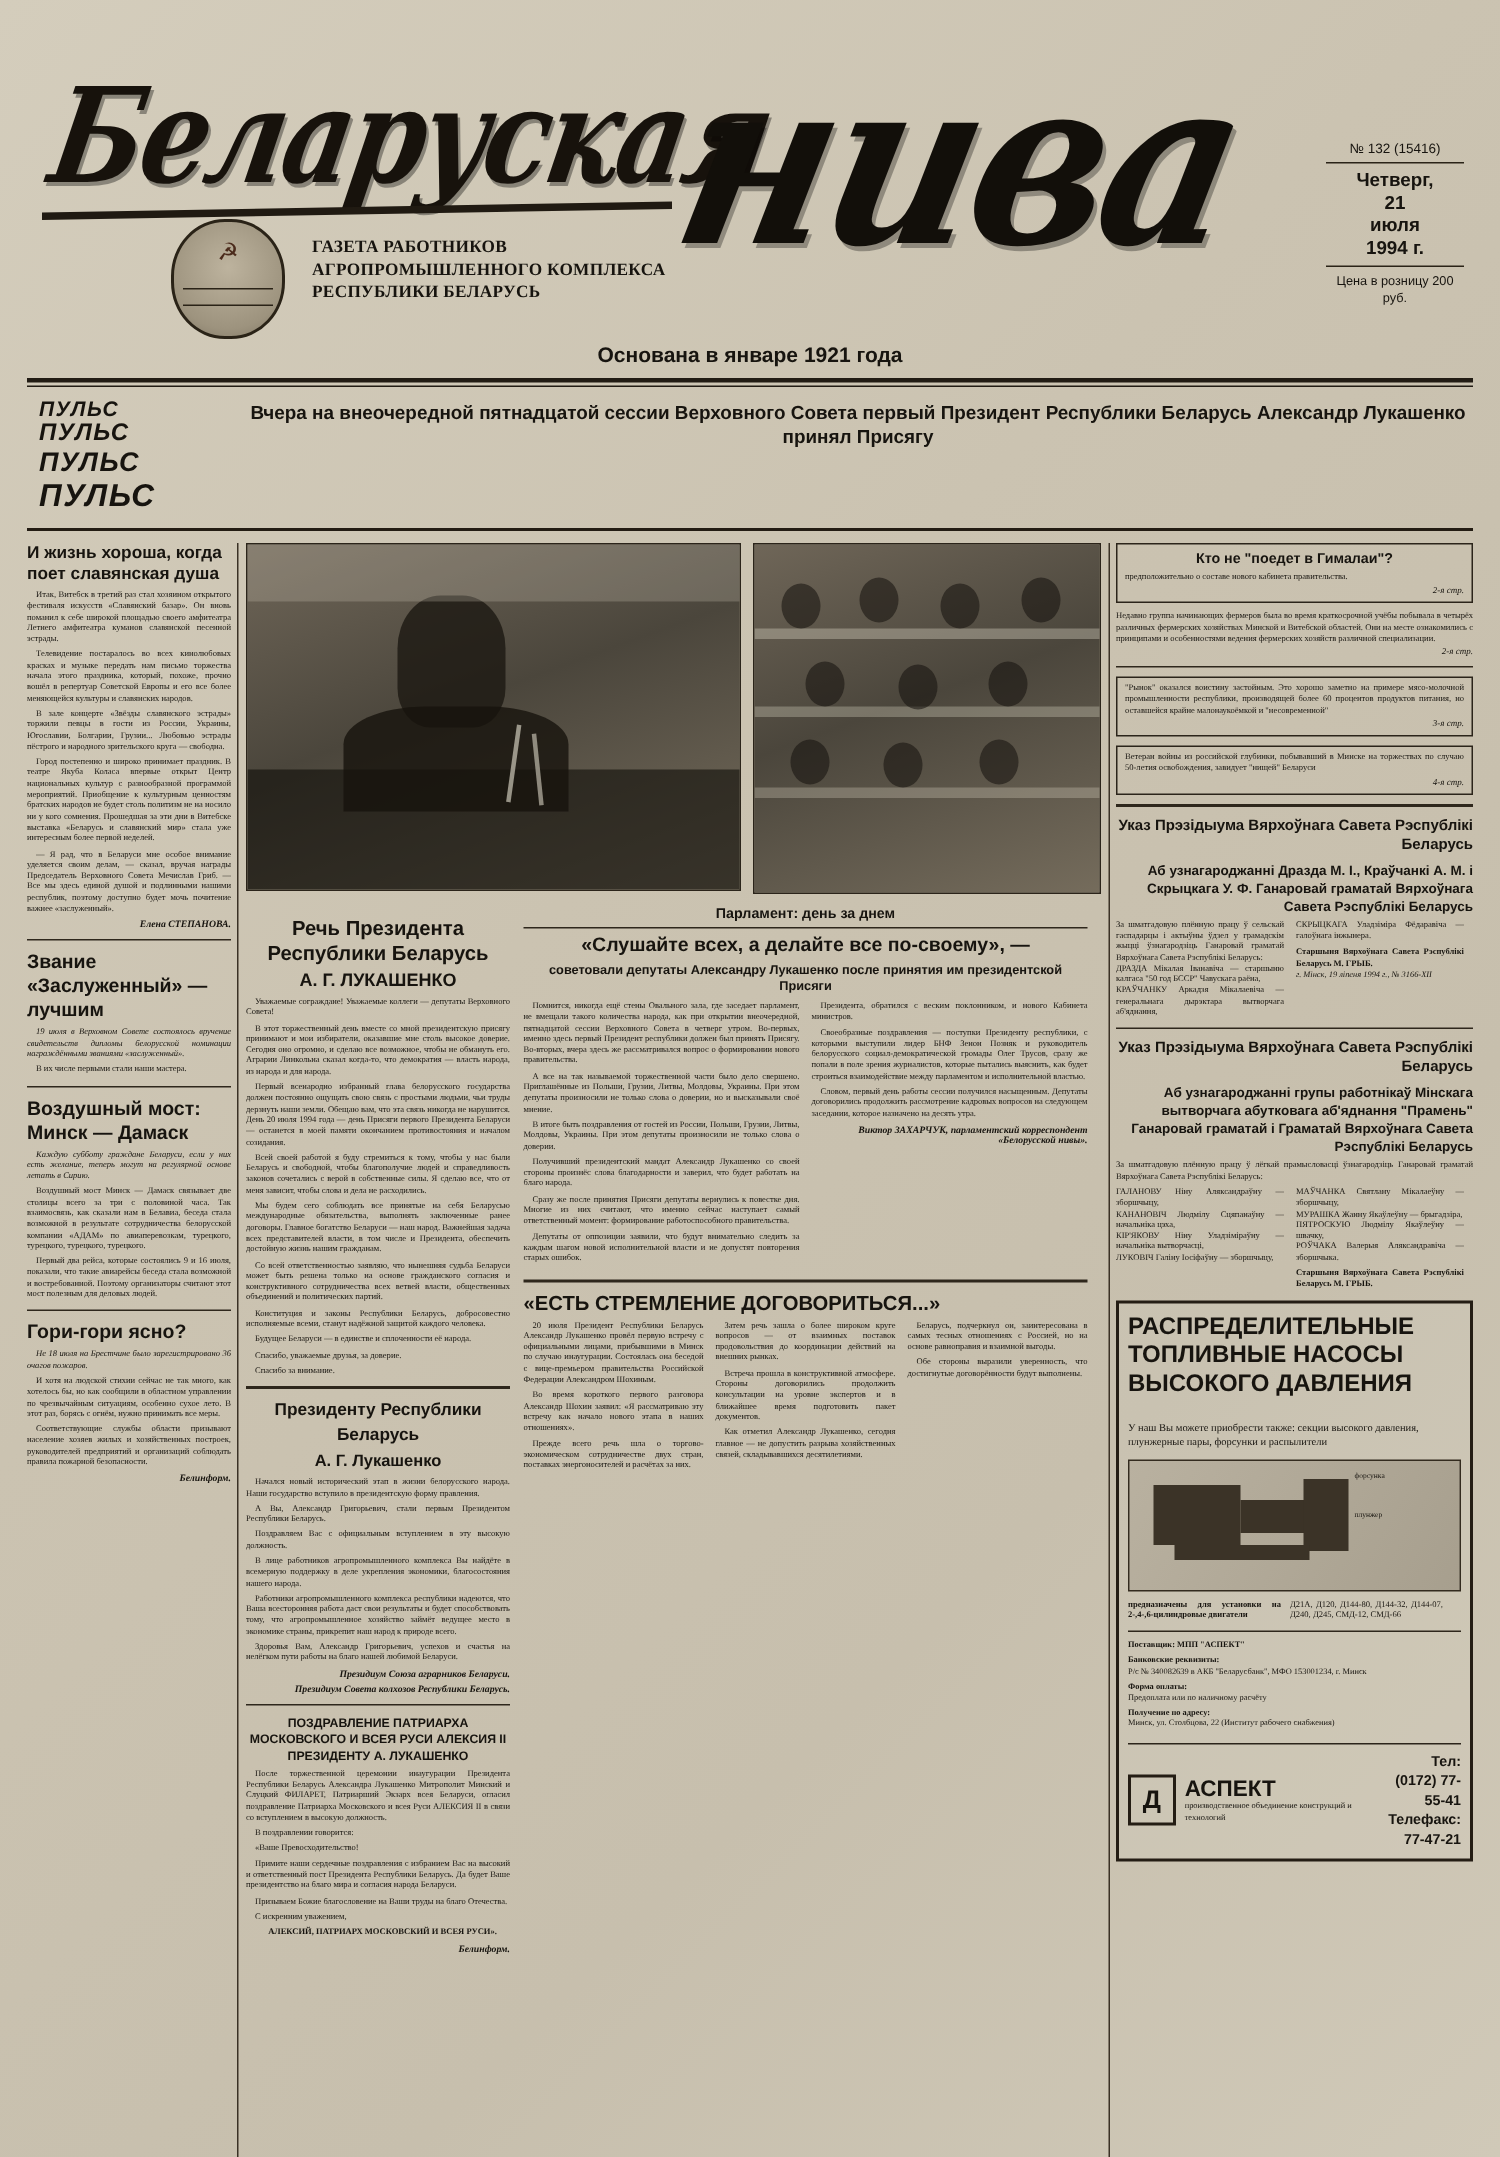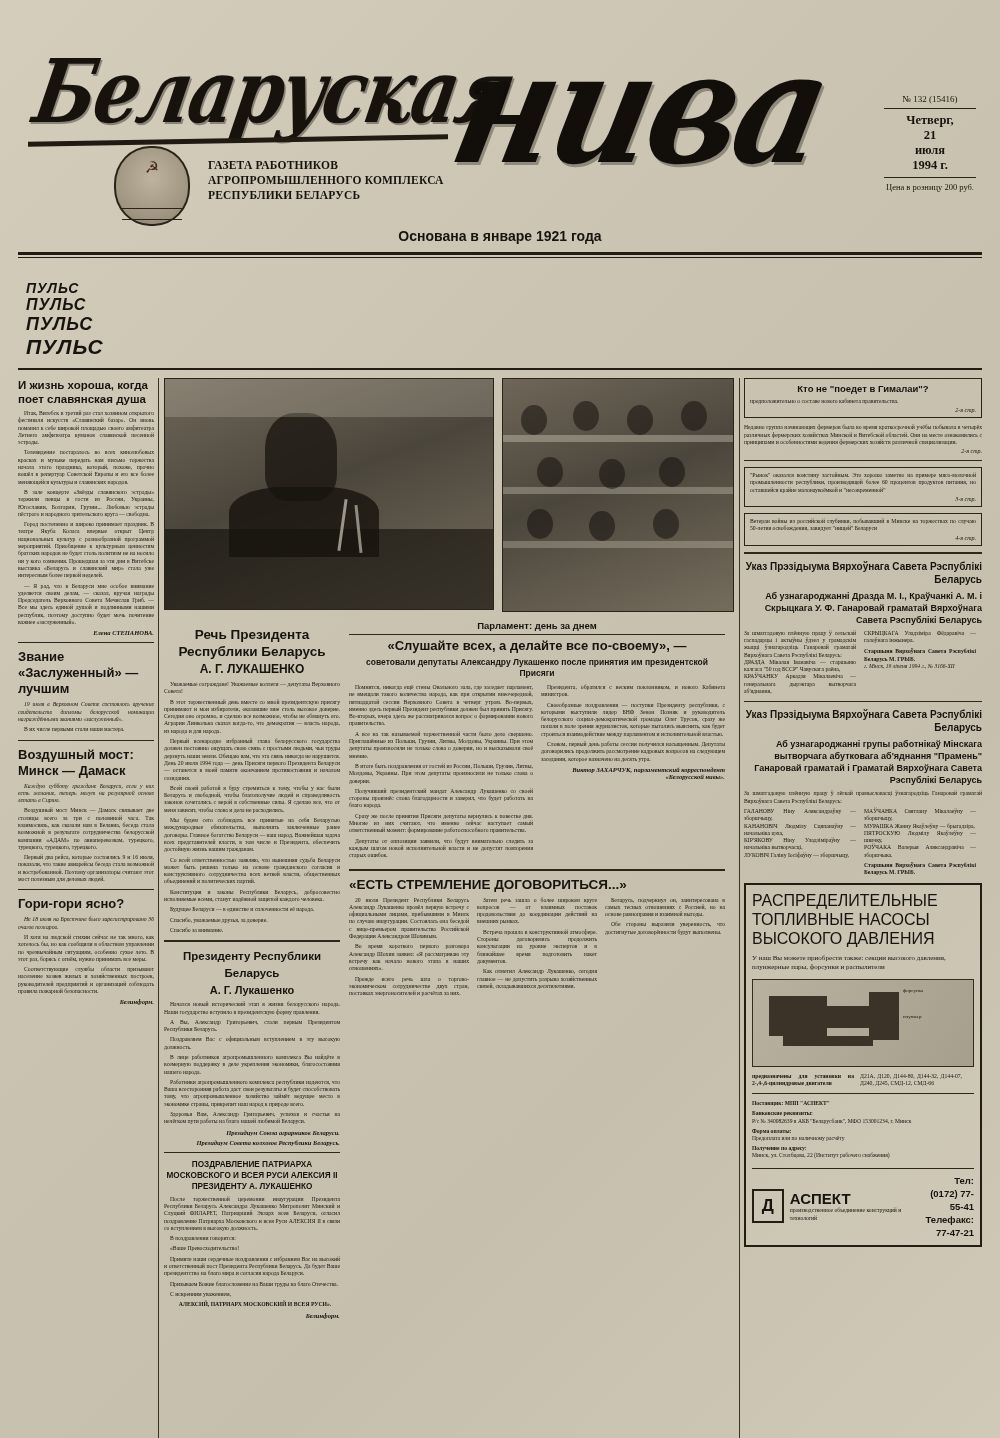--- a/index.html
+++ b/index.html
@@ -50,34 +50,34 @@
   }
   .emblem .star{position:absolute;left:50%;top:10px;transform:translateX(-50%);font-size:16px;color:#4b2b1c;}
   .emblem .band{position:absolute;left:6px;top:44px;width:60px;height:10px;border-top:1px solid #2a2317;border-bottom:1px solid #2a2317;}
   .subtitle{
     position:absolute;left:190px;top:148px;width:280px;
     font-family:Liberation Serif, serif;
     font-size:11.5px;font-weight:bold;line-height:15px;letter-spacing:0.2px;
   }
   .datebox{
     position:absolute;right:6px;top:84px;width:92px;
-    text-align:center;font-family:Liberation Serif, serif;
+    text-align:center;font-family:Liberation Sans, sans-serif;
   }
   .datebox .issue{font-size:9px;line-height:11px;}
   .datebox .dayline{border-top:1px solid #2a2317;border-bottom:1px solid #2a2317;margin-top:3px;padding:4px 0;font-size:12.5px;font-weight:bold;line-height:15px;}
   .datebox .price{font-size:8.5px;line-height:11px;margin-top:4px;}
   .founded{
     position:absolute;left:0;right:0;top:218px;text-align:center;
     font-family:"Liberation Sans", sans-serif;font-size:14px;font-weight:bold;
   }
   .mast-bottom-rule{position:absolute;left:0;right:0;top:242px;height:3px;background:#221c14;}
   .mast-bottom-rule2{position:absolute;left:0;right:0;top:247px;height:1px;background:#221c14;}
 
   
-  .band{position:relative;margin-top:16px;height:96px;}
+  .band{position:relative;margin-top:0;height:96px;}
   .pulse{
     position:absolute;left:8px;top:4px;width:128px;
     font-family:"Liberation Sans", sans-serif;font-weight:bold;font-style:italic;
   }
   .pulse div{letter-spacing:1px;}
   .pulse div:nth-child(1){font-size:14px;}
   .pulse div:nth-child(2){font-size:16px;}
   .pulse div:nth-child(3){font-size:18px;}
   .pulse div:nth-child(4){font-size:21px;}
   .headline{
@@ -131,21 +131,21 @@
   .boxed{border:1px solid #2b241a;padding:4px 5px;margin-bottom:6px;}
   .boxed .bh{font-family:"Liberation Sans", sans-serif;font-size:9.5px;font-weight:bold;line-height:12px;margin-bottom:3px;}
   .page-ref{text-align:right;font-size:6px;font-style:italic;margin-top:2px;}
 
   .ukaz-h{font-family:"Liberation Sans", sans-serif;font-size:10px;font-weight:bold;text-align:right;line-height:13px;margin:0 0 4px;}
   .ukaz-h2{font-family:"Liberation Sans", sans-serif;font-size:9px;font-weight:bold;text-align:right;line-height:12px;margin:0 0 4px;}
 
   .ad{
     border:2px solid #241d14;padding:6px;margin-top:6px;background:rgba(255,255,255,0.05);
   }
-  .ad-h{font-family:"Liberation Sans", sans-serif;font-size:16px;font-weight:normal;line-height:19px;margin:0 0 6px;}
+  .ad-h{font-family:"Liberation Sans", sans-serif;font-size:16px;font-weight:bold;line-height:19px;margin:0 0 16px;}
   .ad-sub{font-size:7px;line-height:9.5px;margin-bottom:5px;}
   .pump{height:86px;border:1px solid #332b1f;margin:6px 0;position:relative;background:linear-gradient(120deg,#b9b1a0,#a79f8e);}
   .pump .blk{position:absolute;background:#3b3327;}
   .aspect{
     margin-top:8px;border-top:1px solid #2b241a;padding-top:5px;
     display:flex;align-items:center;gap:6px;
   }
   .aspect .logo{
     width:30px;height:30px;border:2px solid #241d14;display:flex;align-items:center;justify-content:center;
     font-family:"Liberation Sans", sans-serif;font-weight:bold;font-size:17px;
@@ -195,20 +195,21 @@
     </div>
 
     <div class="band">
       <div class="pulse">
         <div>ПУЛЬС</div>
         <div>ПУЛЬС</div>
         <div>ПУЛЬС</div>
         <div>ПУЛЬС</div>
       </div>
       <div class="headline">
+        <div class="deck">Вчера на внеочередной пятнадцатой сессии Верховного Совета первый Президент Республики Беларусь Александр Лукашенко принял Присягу</div>
       </div>
       <div class="band-rule"></div>
     </div>
 
     <div class="grid" style="height:1330px;">
 
       <div class="vrule" style="left:140px;height:1240px;"></div>
       <div class="vrule" style="left:721px;height:1240px;"></div>
 
       <div class="col colMid">

